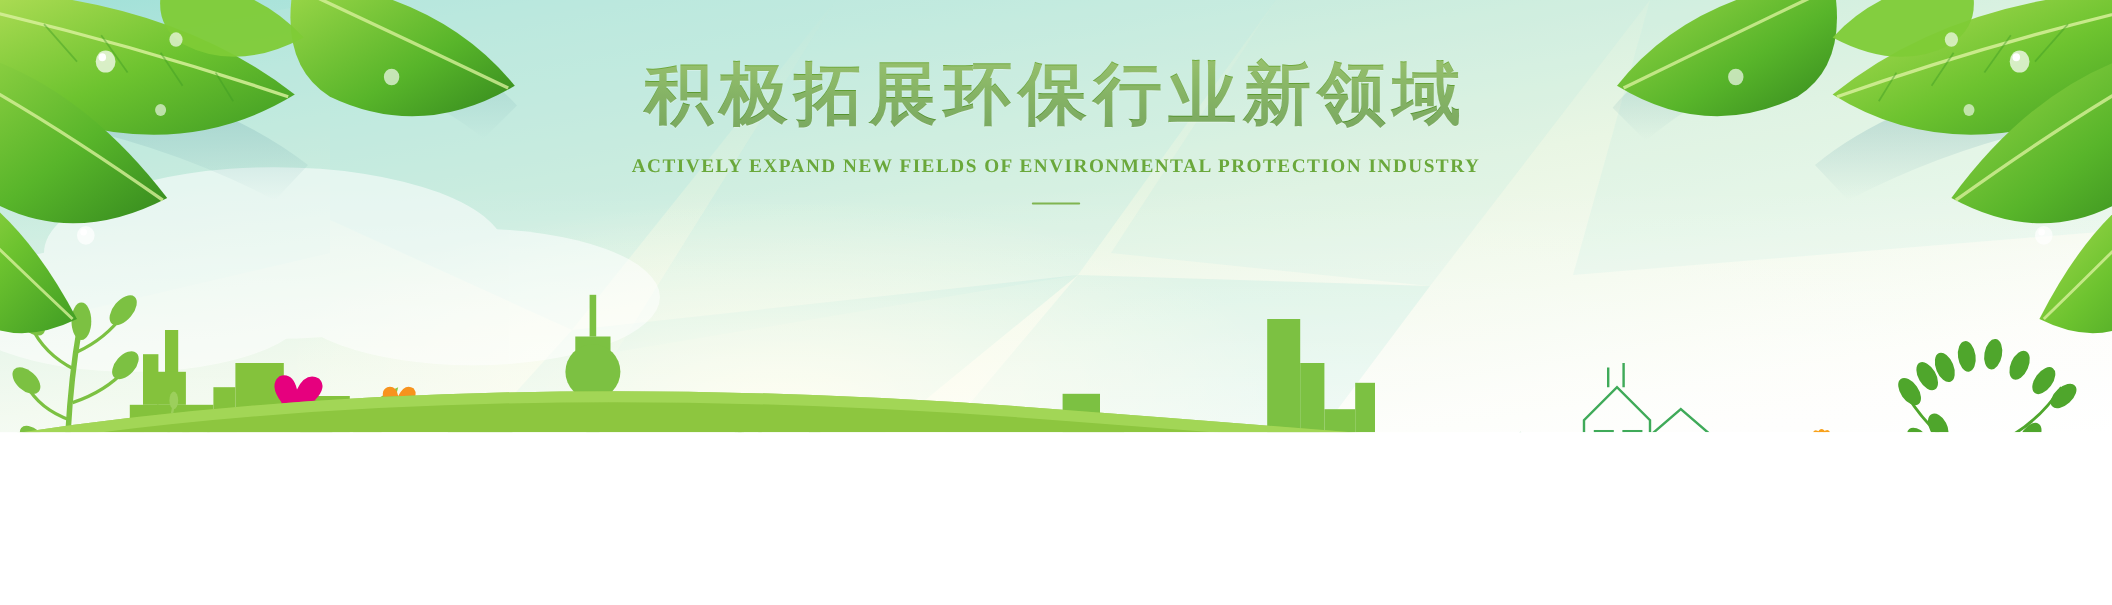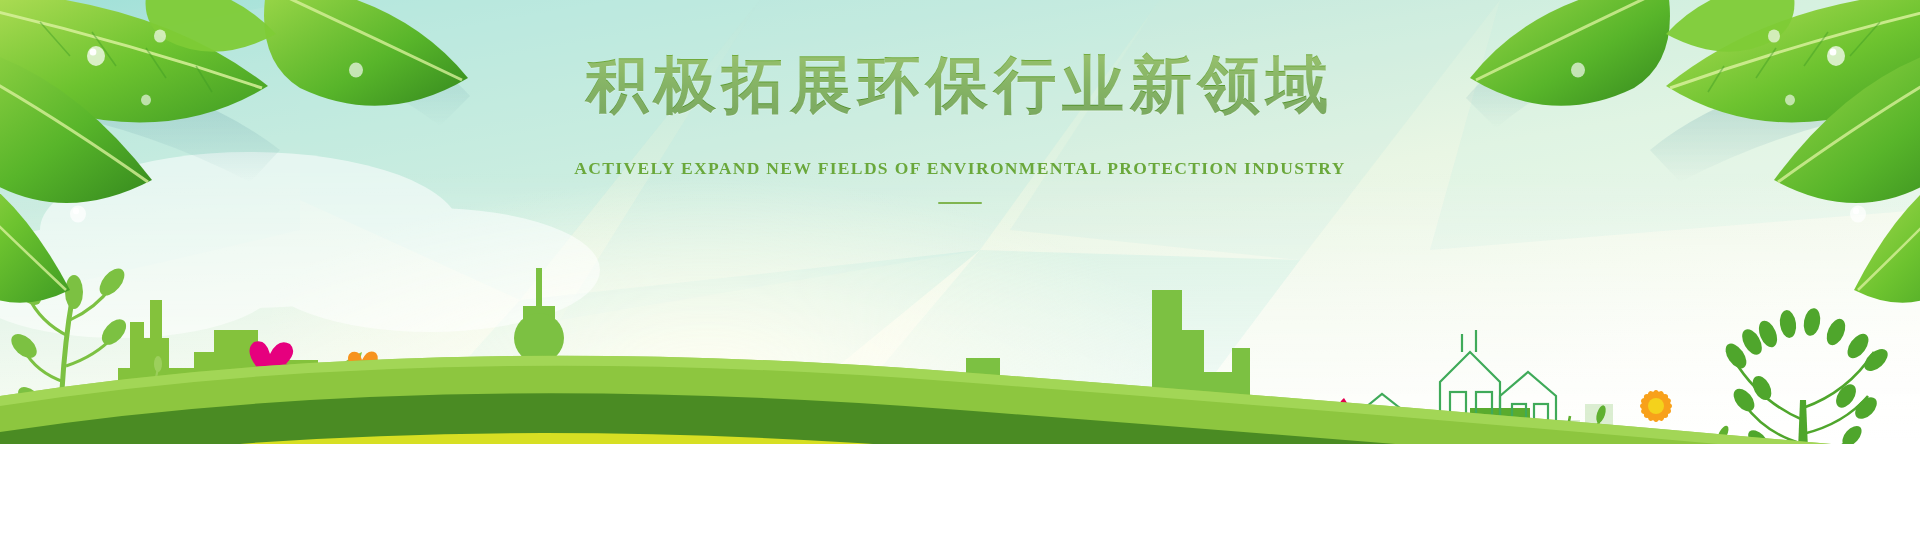--- a/index.html
+++ b/index.html
@@ -1,19 +1,19 @@
 <!DOCTYPE html>
 <html><head>
 <meta charset="utf-8">
 <title>Banner</title>
 <style>
   html,body{margin:0;padding:0;background:#fff;}
   body{font-family:"Liberation Serif",serif;}
   .banner{
-    position:relative;width:1920px;height:444px;overflow:hidden;
+    position:relative;width:1920px;height:393px;overflow:hidden;
     background:linear-gradient(170deg,#9fe0d8 0%,#b9e7dd 14%,#d4efdf 34%,#e9f6e4 52%,#f4faee 70%,#fcfdf8 85%,#ffffff 100%);
   }
   .layer{position:absolute;left:0;top:0;width:1920px;height:550px;pointer-events:none;}
   .layer svg{display:block;width:1920px;height:550px;}
 
   
   .textwrap{
     position:absolute;left:0;top:52px;width:1920px;text-align:center;z-index:40;
   }
   .title{
@@ -22,21 +22,21 @@
     color:#5d9c34;
     background:linear-gradient(180deg,#76ad3e 0%,#5f9c33 45%,#4e8c2c 100%);
     -webkit-background-clip:text;background-clip:text;
     -webkit-text-fill-color:transparent;
     text-shadow:0 1px 0 rgba(255,255,255,.25);
     margin:0;padding:0;
   }
   .subtitle{
     font-family:"Liberation Serif",serif;
     font-size:17.5px;font-weight:700;letter-spacing:1.35px;
-    color:#6aa83b;margin-top:40px;white-space:nowrap;
+    color:#6aa83b;margin-top:22px;white-space:nowrap;
   }
   .divider{
     width:44px;height:2px;background:#78b043;margin:23px auto 0;border-radius:1px;opacity:.92;
   }
   .tagline{
     font-family:"DejaVu Serif","Liberation Serif",serif;
     font-size:40px;font-weight:700;letter-spacing:3px;margin-top:24px;
     color:#6aa83b;
     background:linear-gradient(180deg,#83b546 0%,#6aa83b 50%,#57952f 100%);
     -webkit-background-clip:text;background-clip:text;

